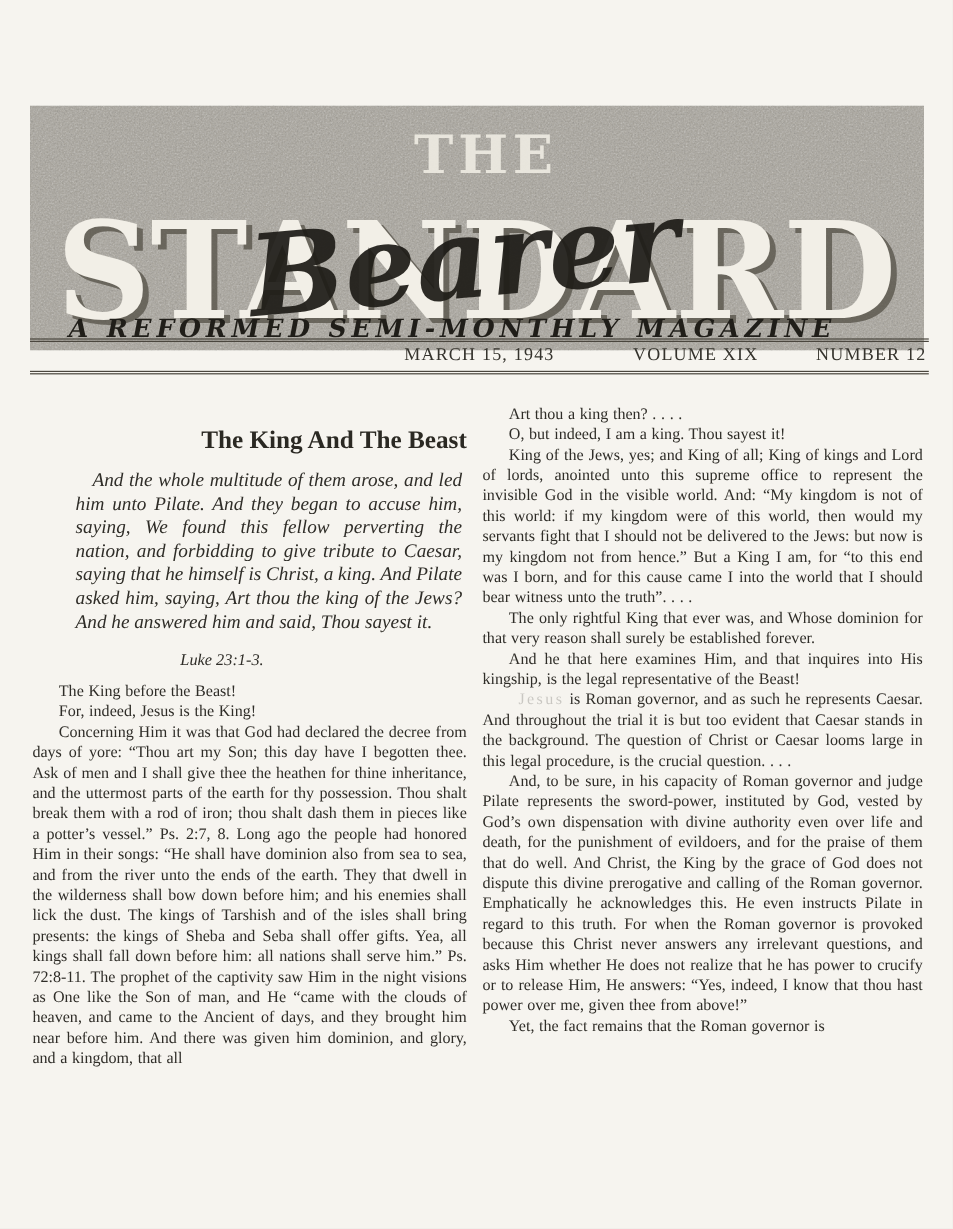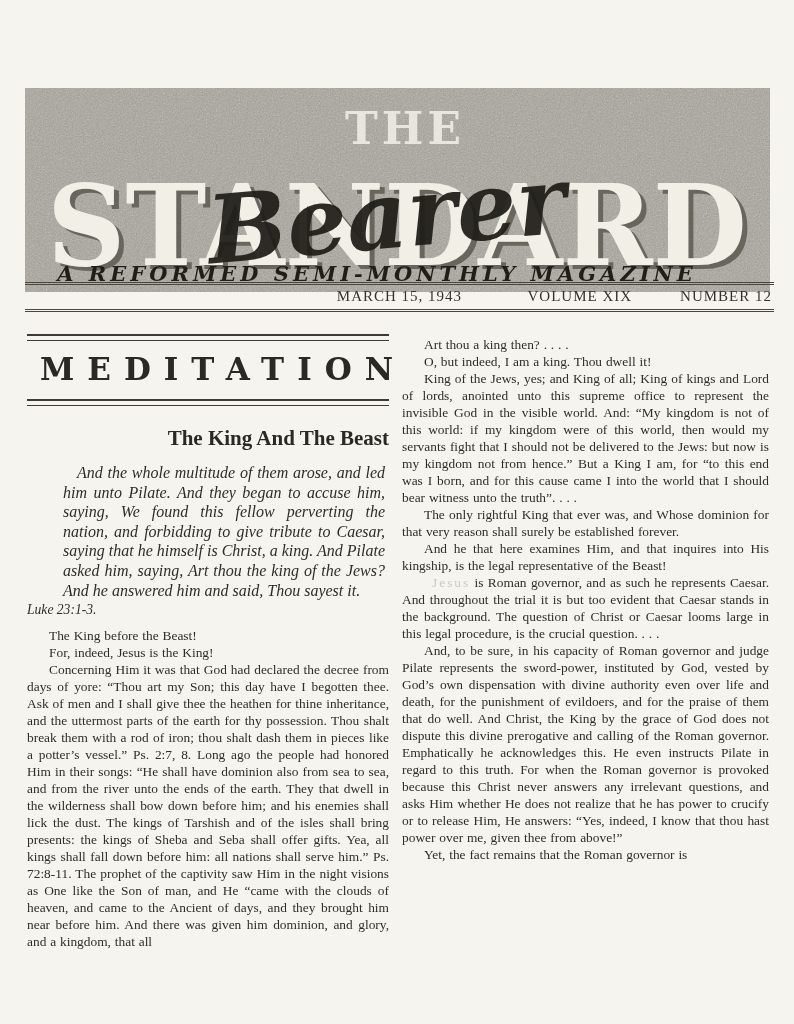--- a/index.html
+++ b/index.html
@@ -52,21 +52,21 @@
   }
   .epigraph{
     font-style:italic;
     font-size:16px;line-height:19.6px;
     text-align:justify;
     margin:0 4px 0 36px;
     text-indent:14px;
   }
   .cite{
     font-style:italic;font-size:13.6px;line-height:19px;
-    text-align:left;margin:0 46px 8px 0;
+    text-align:center;margin:12px 46px 8px 0;
   }
   .body-text p{
     font-size:13.4px;line-height:17px;
     text-align:justify;text-indent:22px;
     margin:0;word-spacing:0.5px;
   }
   .body-text p.no-indent{text-indent:0;}
   .faded{opacity:0.22;letter-spacing:2px;}
 </style>
 </head>
@@ -94,42 +94,37 @@
 
   <div class="issue-bar">
     <span>VOLUME XIX</span>
     <span class="center">MARCH 15, 1943</span>
     <span>NUMBER 12</span>
   </div>
 
   <div class="columns">
 
     <div class="col-left">
-      <div>
-        <div class="dblrule"></div>
-        <h1 class="section-title">MEDITATION</h1>
-        <div class="dblrule"></div>
-      </div>
 
       <h2 class="article-title">The King And The Beast</h2>
 
       <div class="epigraph">And the whole multitude of them arose, and led him unto Pilate. And they began to accuse him, saying, We found this fellow perverting the nation, and forbidding to give tribute to Caesar, saying that he himself is Christ, a king. And Pilate asked him, saying, Art thou the king of the Jews? And he answered him and said, Thou sayest it.</div>
       <div class="cite">Luke 23:1-3.</div>
 
       <div class="body-text">
         <p>The King before the Beast!</p>
         <p>For, indeed, Jesus is the King!</p>
         <p>Concerning Him it was that God had declared the decree from days of yore: “Thou art my Son; this day have I begotten thee. Ask of men and I shall give thee the heathen for thine inheritance, and the uttermost parts of the earth for thy possession. Thou shalt break them with a rod of iron; thou shalt dash them in pieces like a potter’s vessel.” Ps. 2:7, 8. Long ago the people had honored Him in their songs: “He shall have dominion also from sea to sea, and from the river unto the ends of the earth. They that dwell in the wilderness shall bow down before him; and his enemies shall lick the dust. The kings of Tarshish and of the isles shall bring presents: the kings of Sheba and Seba shall offer gifts. Yea, all kings shall fall down before him: all nations shall serve him.” Ps. 72:8-11. The prophet of the captivity saw Him in the night visions as One like the Son of man, and He “came with the clouds of heaven, and came to the Ancient of days, and they brought him near before him. And there was given him dominion, and glory, and a kingdom, that all</p>
       </div>
     </div>
 
     <div class="col-right">
       <div class="body-text">
         <p>Art thou a king then? . . . .</p>
-        <p>O, but indeed, I am a king. Thou dwell it!</p>
+        <p>O, but indeed, I am a king. Thou sayest it!</p>
         <p>King of the Jews, yes; and King of all; King of kings and Lord of lords, anointed unto this supreme office to represent the invisible God in the visible world. And: “My kingdom is not of this world: if my kingdom were of this world, then would my servants fight that I should not be delivered to the Jews: but now is my kingdom not from hence.” But a King I am, for “to this end was I born, and for this cause came I into the world that I should bear witness unto the truth”. . . .</p>
         <p>The only rightful King that ever was, and Whose dominion for that very reason shall surely be established forever.</p>
         <p>And he that here examines Him, and that inquires into His kingship, is the legal representative of the Beast!</p>
         <p class="no-indent" style="text-indent:30px;"><span class="faded">Jesus</span> <span>is Roman governor, and as such he represents Caesar. And throughout the trial it is but too evident that Caesar stands in the background. The question of Christ or Caesar looms large in this legal procedure, is the crucial question. . . .</span></p>
         <p>And, to be sure, in his capacity of Roman governor and judge Pilate represents the sword-power, instituted by God, vested by God’s own dispensation with divine authority even over life and death, for the punishment of evildoers, and for the praise of them that do well. And Christ, the King by the grace of God does not dispute this divine prerogative and calling of the Roman governor. Emphatically he acknowledges this. He even instructs Pilate in regard to this truth. For when the Roman governor is provoked because this Christ never answers any irrelevant questions, and asks Him whether He does not realize that he has power to crucify or to release Him, He answers: “Yes, indeed, I know that thou hast power over me, given thee from above!”</p>
         <p>Yet, the fact remains that the Roman governor is</p>
       </div>
     </div>
 
   </div>

